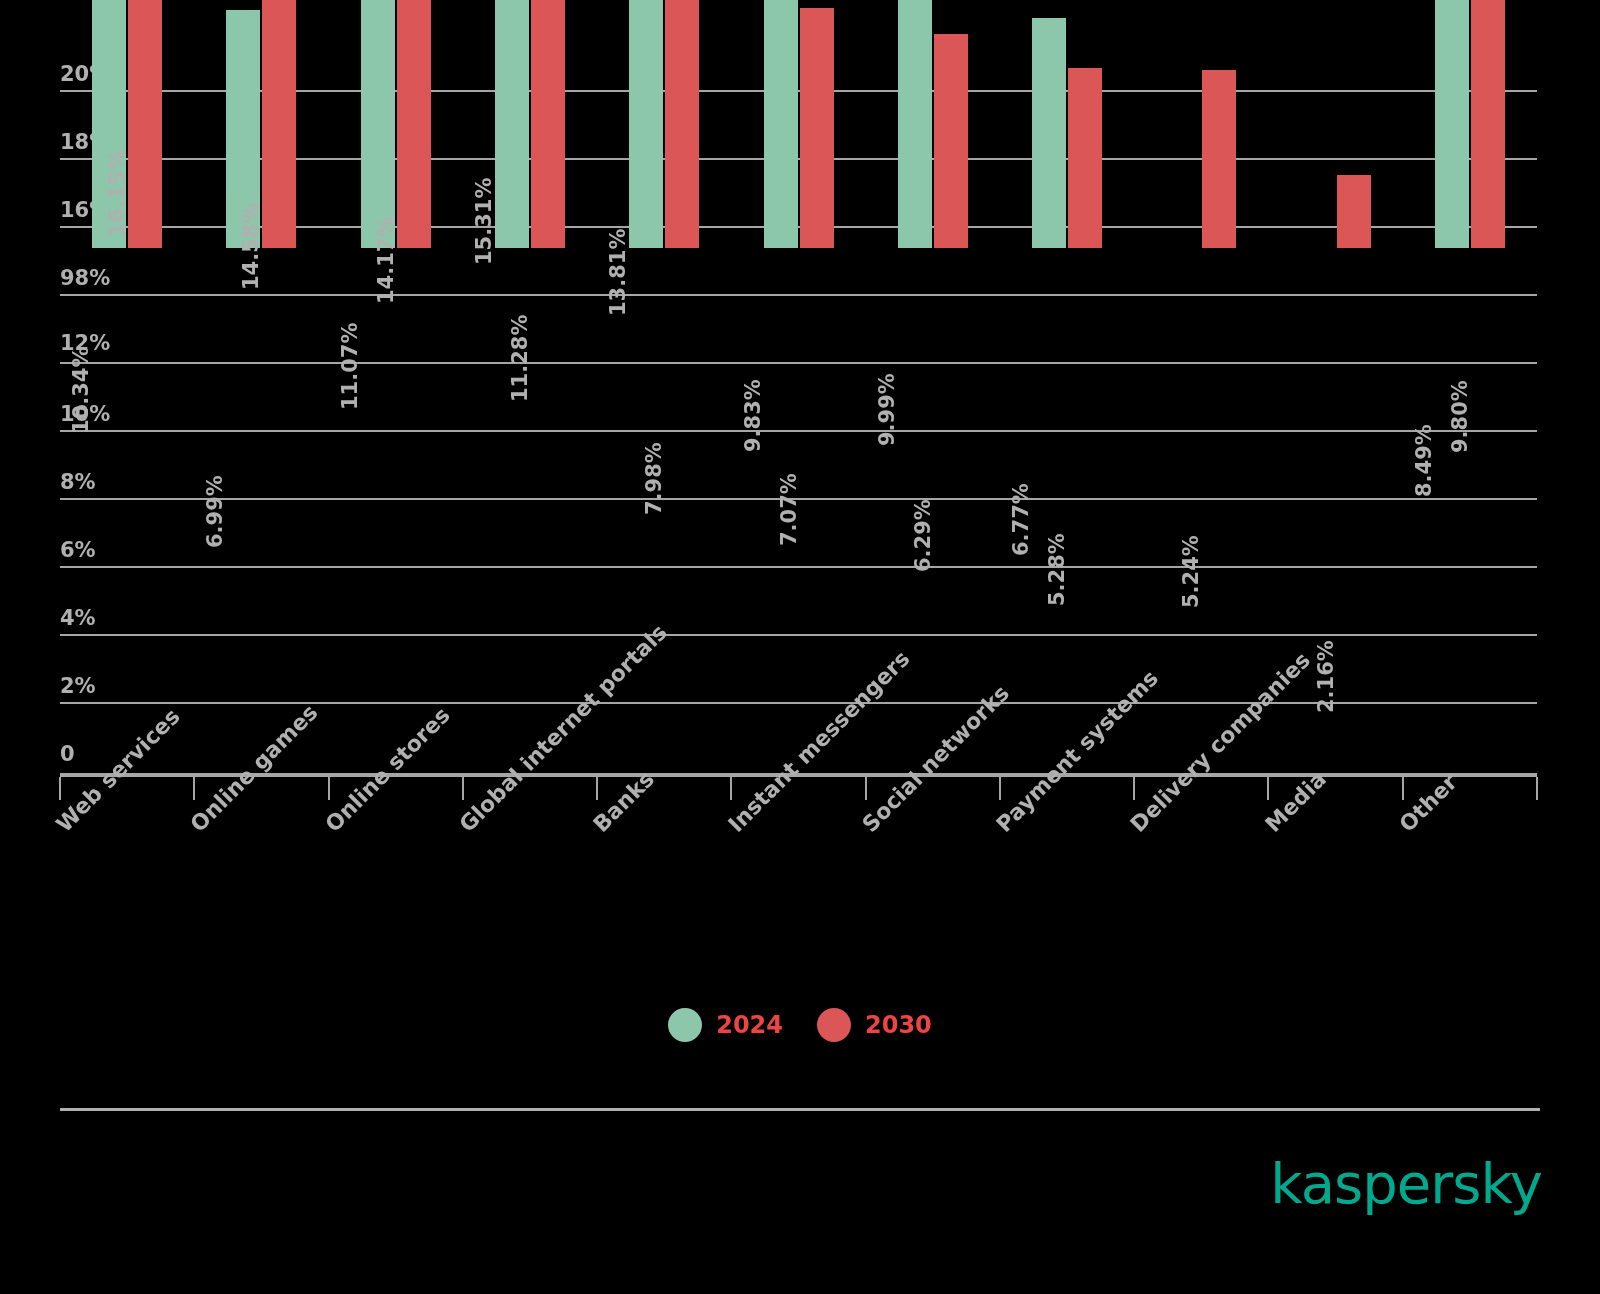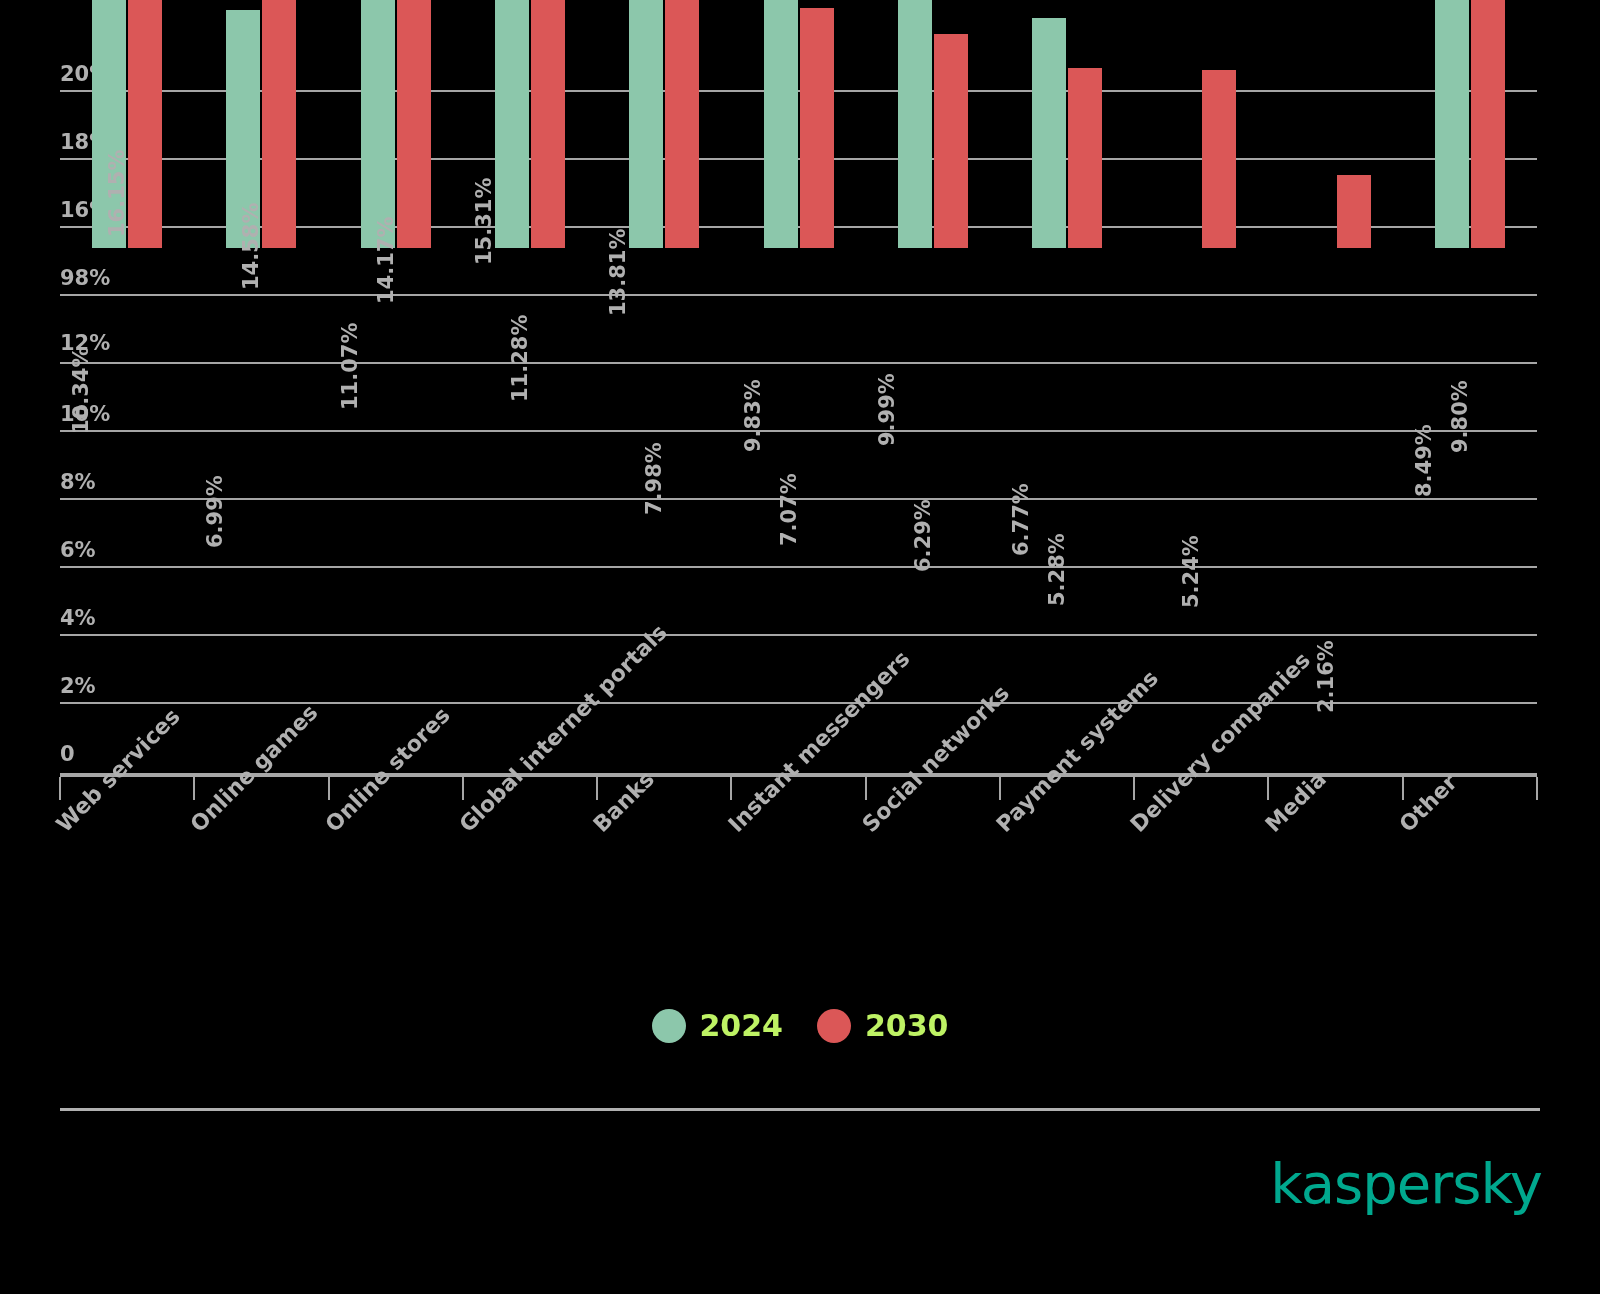--- a/index.html
+++ b/index.html
@@ -120,23 +120,23 @@
     display: flex;
     align-items: center;
     gap: 14px;
   }
   .legend-swatch {
     width: 34px;
     height: 34px;
     border-radius: 50%;
   }
   .legend-text {
-    font-size: 30px;
-    font-weight: bold;
-    color: #bef264;
+    font-size: 24px;
+    font-weight: bold;
+    color: #ef4444;
   }
 
   
   #footer-divider {
     position: absolute;
     left: 60px;
     top: 1108px;
     width: 1480px;
     height: 3px;
     background: #b0b0b0;

